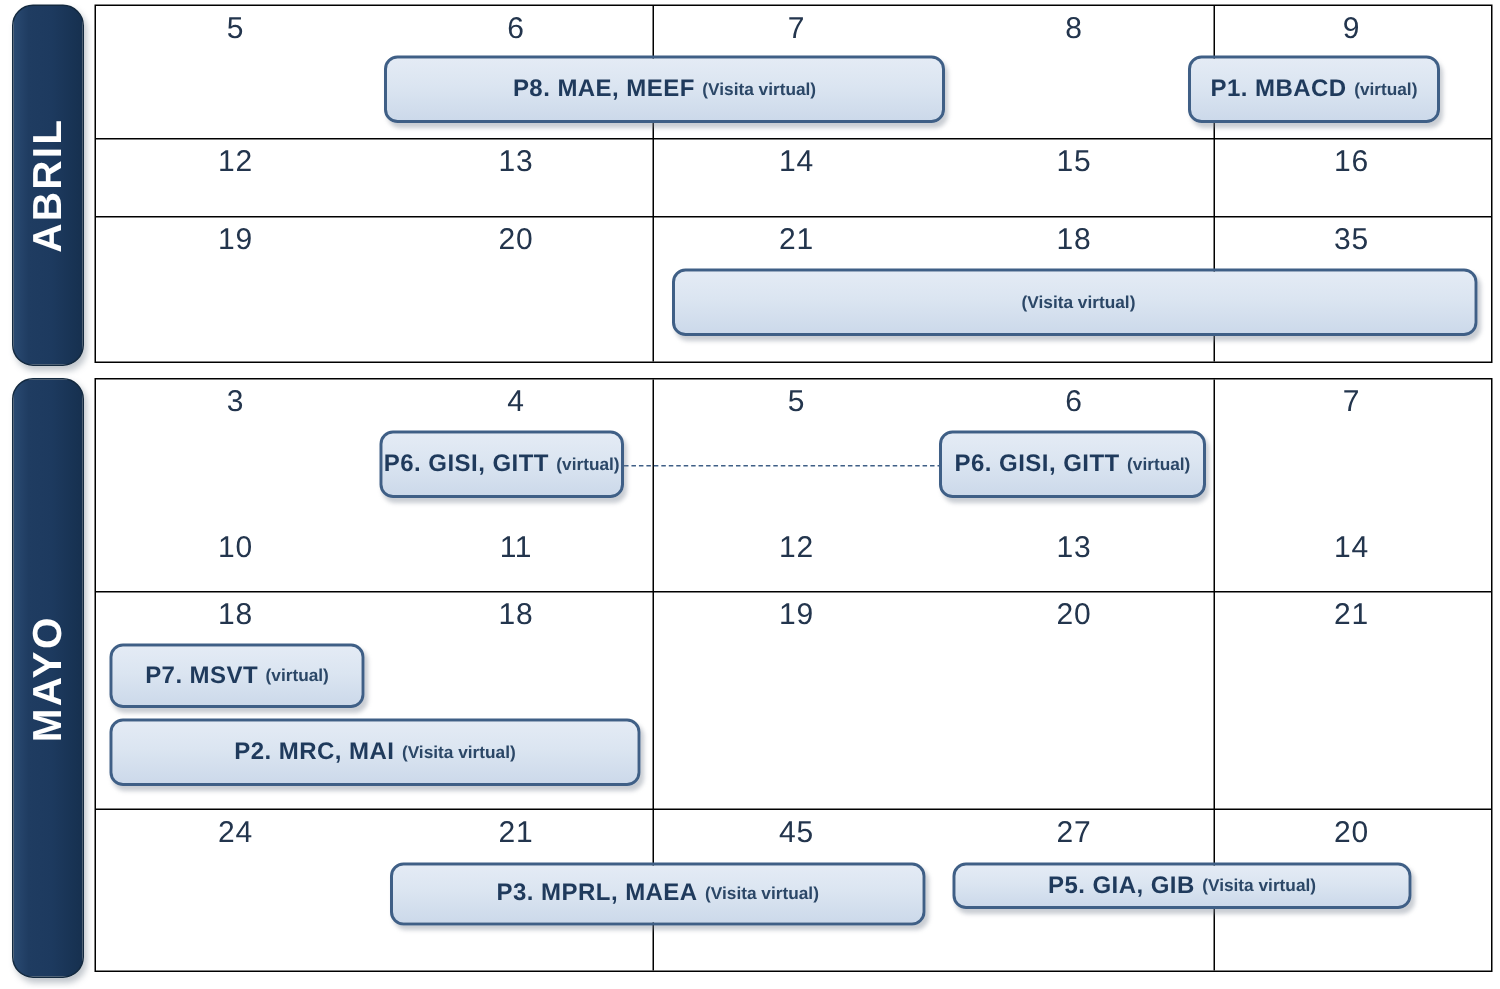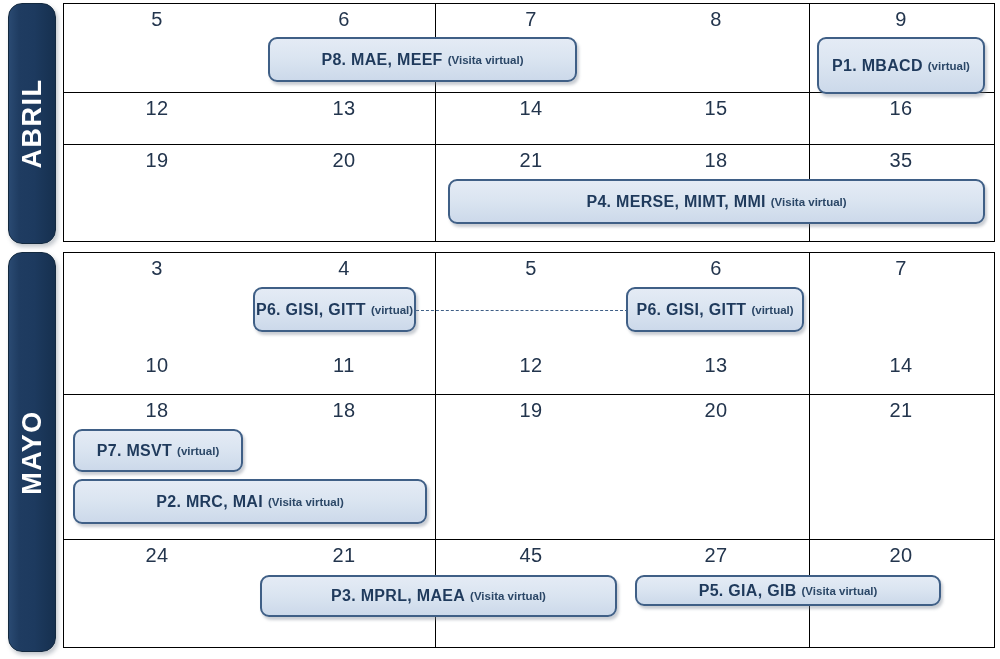--- a/index.html
+++ b/index.html
@@ -131,26 +131,26 @@
     <div class="vline" style="left:371px"></div>
     <div class="vline" style="left:745px"></div>
 
     <div class="grid-row" style="height:89px">
       <div class="day-num" style="left:63px">5</div>
       <div class="day-num" style="left:250px">6</div>
       <div class="day-num" style="left:437px">7</div>
       <div class="day-num" style="left:622px">8</div>
       <div class="day-num" style="left:807px">9</div>
 
-      <div class="pill" style="left:204px; top:33px; width:309px; height:45px">
+      <div class="pill" style="left:192px; top:33px; width:374px; height:45px">
         <span class="main">P8. MAE, MEEF</span>
         <span class="sub">(Visita virtual)</span>
       </div>
 
-      <div class="pill" style="left:753px; top:33px; width:168px; height:57px">
+      <div class="pill" style="left:728px; top:33px; width:168px; height:45px">
         <span class="main">P1. MBACD</span>
         <span class="sub">(virtual)</span>
       </div>
     </div>
 
     <div class="grid-row" style="height:52px">
       <div class="day-num" style="left:63px">12</div>
       <div class="day-num" style="left:250px">13</div>
       <div class="day-num" style="left:437px">14</div>
       <div class="day-num" style="left:622px">15</div>
@@ -158,21 +158,20 @@
     </div>
 
     <div class="grid-row" style="height:95px">
       <div class="day-num" style="left:63px">19</div>
       <div class="day-num" style="left:250px">20</div>
       <div class="day-num" style="left:437px">21</div>
       <div class="day-num" style="left:622px">18</div>
       <div class="day-num" style="left:807px">35</div>
 
       <div class="pill" style="left:384px; top:34px; width:537px; height:45px">
-        <span class="main">P4. MERSE, MIMT, MMI</span>
         <span class="sub">(Visita virtual)</span>
       </div>
     </div>
   </div>
 
   <div class="month-bar" id="month-mayo">
     <span class="label">MAYO</span>
   </div>
 
   <div class="grid" id="grid-mayo">

